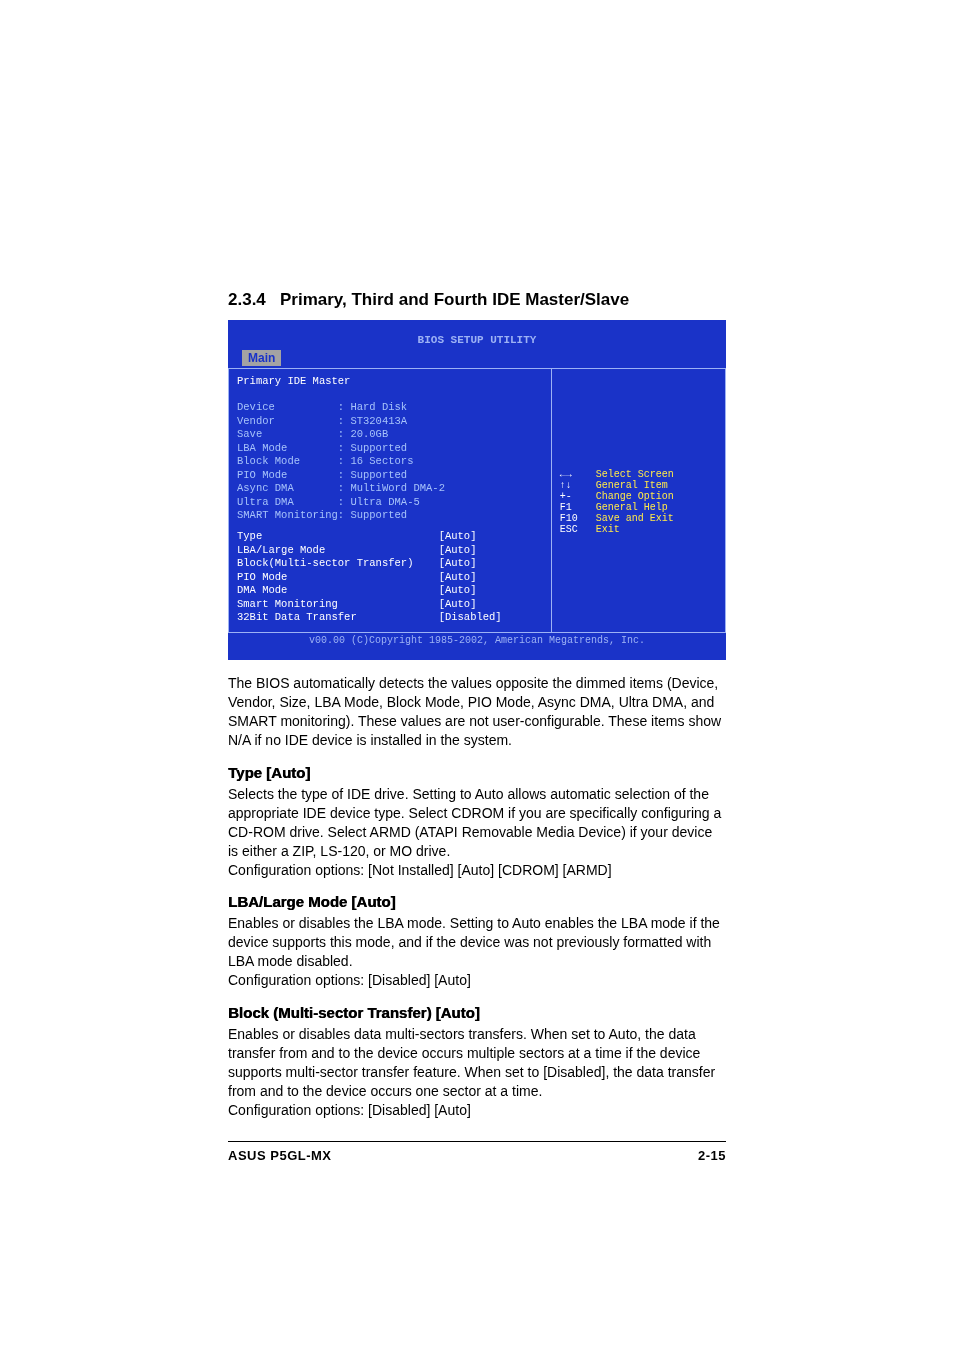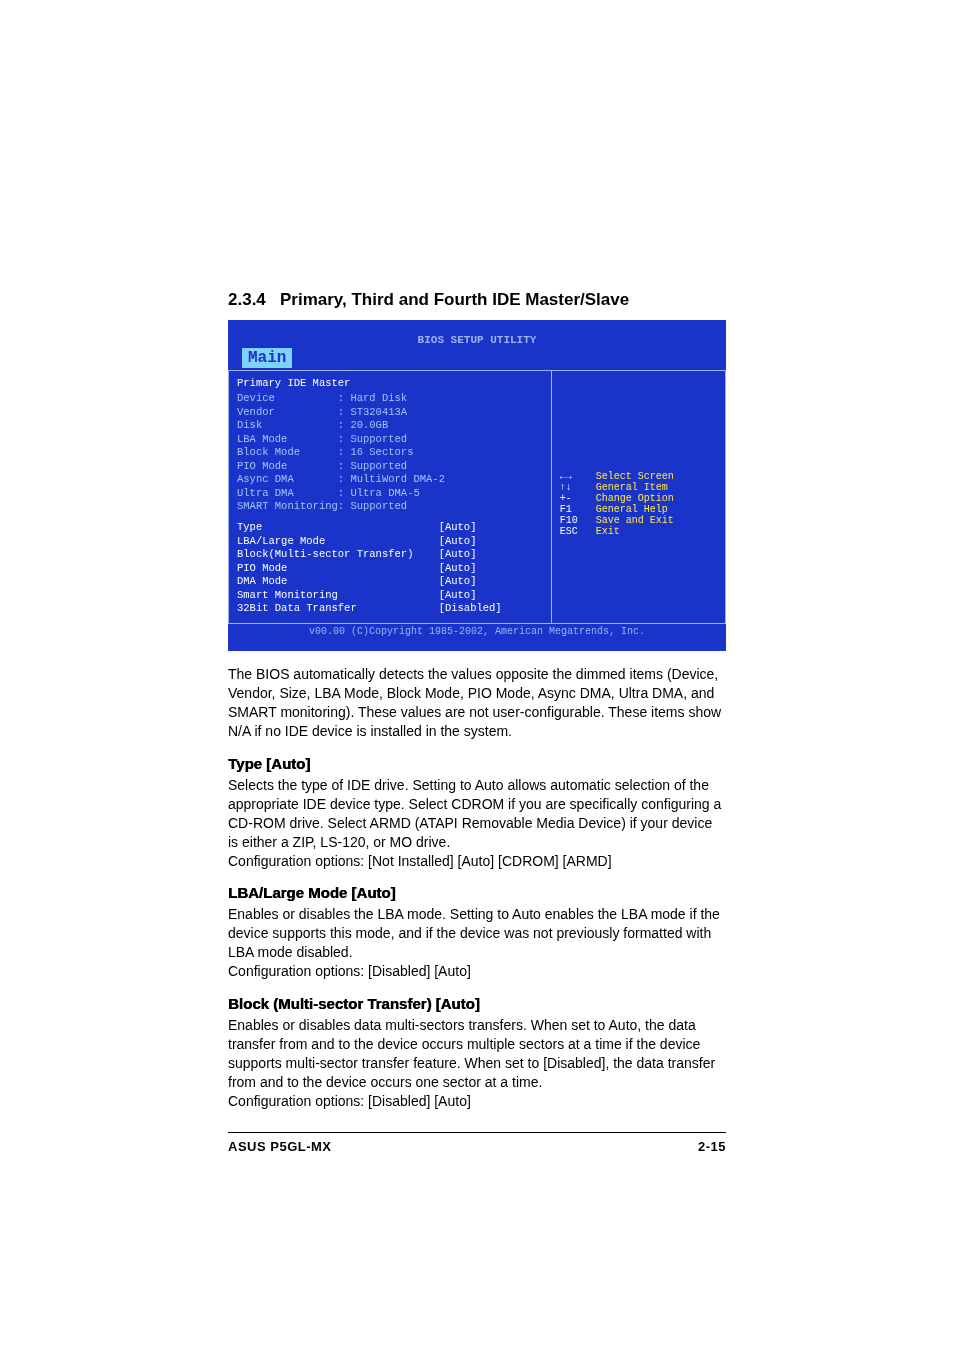--- a/index.html
+++ b/index.html
@@ -3,24 +3,24 @@
 <meta charset="utf-8">
 <style>
   * { box-sizing: border-box; margin: 0; padding: 0; }
   html, body { width: 954px; height: 1351px; background: #fff; }
   body { font-family: Arial, Helvetica, sans-serif; color: #000; }
   .page { padding: 290px 228px 0 228px; }
   h2.section-title { font-size: 17px; font-weight: bold; margin-bottom: 10px; }
   p.intro { font-size: 14px; line-height: 1.35; margin-bottom: 14px; }
   .bios-box { border-top: 14px solid #1a33c8; border-bottom: 14px solid #1a33c8; background: #1a33c8; margin-bottom: 14px; }
   .bios-title-bar { color: #9db2f5; font-family: "Courier New", monospace; font-size: 11px; font-weight: bold; text-align: center; padding: 0 0 2px 0; }
-  .bios-tab { display: inline-block; background: #7dd3fc; color: #1a33c8; font-family: Liberation Mono, monospace; font-size: 16px; font-weight: bold; padding: 1px 6px; margin-left: 14px; margin-bottom: 2px; }
+  .bios-tab { display: inline-block; background: #a3a3a3; color: #1a33c8; font-family: Liberation Sans, sans-serif; font-size: 12px; font-weight: bold; padding: 1px 6px; margin-left: 14px; margin-bottom: 2px; }
   .bios-body { display: flex; background: #1a33c8; }
   .bios-left { flex: 0 0 65%; border: 1px solid #9db2f5; padding: 6px 8px 8px 8px; color: #a6c2fa; font-family: "Courier New", monospace; font-size: 10.5px; line-height: 1.28; }
-  .bios-left .section-label { color: #fff; margin-bottom: 2px; }
+  .bios-left .section-label { color: #fff; margin-bottom: 13px; }
   .bios-right { flex: 1 1 auto; border: 1px solid #9db2f5; border-left: none; padding: 6px 8px; color: #fff; font-family: "Courier New", monospace; font-size: 10px; }
   .bios-info-row { white-space: pre; }
   .bios-opt-row { white-space: pre; color: #fff; }
   .bios-opt-block { margin-top: 8px; }
   .bios-help { margin-top: 94px; }
   .bios-help-row { white-space: pre; }
   .bios-help-row .key { color: #fff; }
   .bios-help-row .desc { color: #ffe94a; }
   .item-key { color:#ffe94a; }
   .bios-footer { color: #9db2f5; font-family: "Courier New", monospace; font-size: 10px; text-align: center; padding-top: 2px; }
@@ -44,21 +44,21 @@
     <div class="bios-title-bar">BIOS SETUP UTILITY</div>
     <div>
       <span class="bios-tab">Main</span>
     </div>
     <div class="bios-body">
       <div class="bios-left">
         <div class="section-label">Primary IDE Master</div>
         <div id="bios-info-list">
             <div class="bios-info-row">Device          : Hard Disk</div>
             <div class="bios-info-row">Vendor          : ST320413A</div>
-            <div class="bios-info-row">Disk            : 20.0GB</div>
+            <div class="bios-info-row">Save            : 20.0GB</div>
             <div class="bios-info-row">LBA Mode        : Supported</div>
             <div class="bios-info-row">Block Mode      : 16 Sectors</div>
             <div class="bios-info-row">PIO Mode        : Supported</div>
             <div class="bios-info-row">Async DMA       : MultiWord DMA-2</div>
             <div class="bios-info-row">Ultra DMA       : Ultra DMA-5</div>
             <div class="bios-info-row">SMART Monitoring: Supported</div>
           </div>
         <div class="bios-opt-block" id="bios-opt-list">
             <div class="bios-opt-row">Type                            [Auto]</div>
             <div class="bios-opt-row">LBA/Large Mode                  [Auto]</div>

